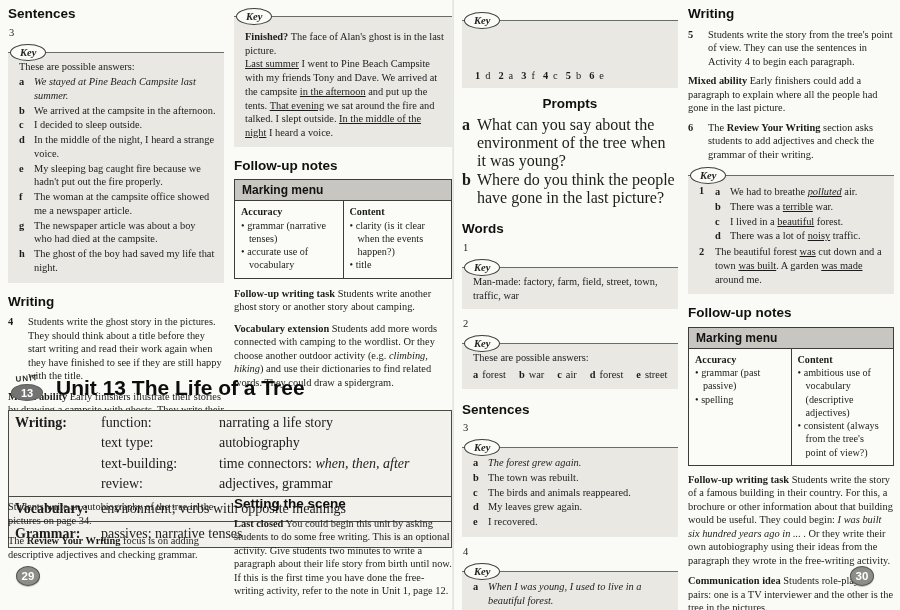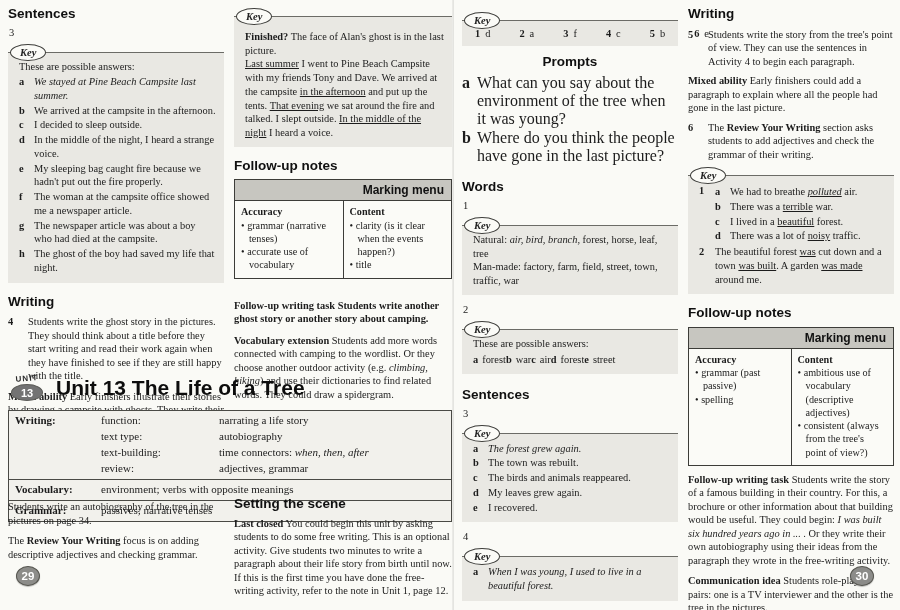--- a/index.html
+++ b/index.html
@@ -30,47 +30,47 @@
             border:1.5px solid #3d3d3a; border-radius:50%; padding:0 9px;
             font:italic 700 10.5px/15px "Liberation Serif", serif; color:#222; }
   .keybox .intro { margin-bottom:2px; }
 
   
   .lrow { display:flex; margin:1px 0; }
   .lrow .l { font-weight:700; width:15px; flex:none; }
   .lrow .t { flex:1; }
 
   
-  .pairs { display:flex; gap:29px; padding:2px 0 1px 2px; }
+  .pairs { display:flex; gap:8px; padding:2px 0 1px 2px;margin-top:42px; }
   .pairs .pr .pn { font-weight:700; margin-right:5px; }
-  .pairs2 { display:flex; flex-wrap:wrap; padding-top:1px; }
+  .pairs2 { display:flex; gap:13px; flex-wrap:wrap; padding-top:1px; }
   .pairs2 .pr .pl { font-weight:700; margin-right:4px; }
 
   
   .unit-head { display:flex; align-items:center; gap:10px; }
   .unit-badge { width:38px; text-align:center; flex:none; }
   .unit-badge .uw { font:700 8px "Liberation Sans",sans-serif; letter-spacing:1px; color:#2a2a2a; display:block; transform:rotate(-4deg); }
   .unit-badge .un { display:inline-block; width:32px; height:17px; background:#737373; border:1px solid #5c5c58;
                     border-radius:50%; color:#fff; font:700 11px/16px "Liberation Sans",sans-serif; }
   .unit-title { font:700 21px "Liberation Sans", sans-serif; color:#0d0d0d; }
 
   
-  .info-table { border:1.8px solid #4a4a45; background:#f2f1ec; margin-top:9px; font-size:11px; line-height:1.45; }
+  .info-table { border:1.8px solid #4a4a45; background:#f2f1ec; margin-top:9px; font-size:14px; line-height:1.45; }
   .it-row { display:flex; border-top:1px solid #4a4a45; padding:2px 6px; }
   .it-row:first-child { border-top:none; }
   .it-lbl { font-weight:700; width:86px; flex:none; }
   .it-kv { flex:1; }
   .kvrow { display:flex; }
   .kvrow .k { width:118px; flex:none; }
   .kvrow .v { flex:1; }
 
   
   .marking { border:1.7px solid #3c3c38; margin:6px 0 4px; background:#fbfbf7; }
   .marking-title { background:#c7c6c0; border-bottom:1.4px solid #3c3c38; padding:3px 7px;
-                   font:700 12px "Liberation Sans", sans-serif; color:#111;text-align:right; }
+                   font:700 12px "Liberation Sans", sans-serif; color:#111; }
   .marking-body { display:flex; }
   .marking-col { flex:1; padding:4px 6px 6px; font-size:10.2px; line-height:1.3; }
   .marking-col + .marking-col { border-left:1.2px solid #3c3c38; }
   .mm-h { font-weight:700; }
   .mm-item { padding-left:8px; text-indent:-8px; }
   .mm-item::before { content:"• "; }
 
   
   .pageoval { position:absolute; width:24px; height:20px; background:#8c8c89; border:1px solid #55554f;
               border-radius:50%; color:#fff; font:700 11.5px/18px "Liberation Sans",sans-serif;
@@ -173,21 +173,21 @@
       <div class="marking-col">
         <div class="mm-h">Content</div>
         <div>
 
         <div class="mm-item">clarity (is it clear when the events happen?)</div>
             <div class="mm-item">title</div>
           </div>
       </div>
     </div>
   </div>
-  <div class="p" style="margin-top:20px;font-weight:bold;"><b>Follow-up writing task</b> Students write another ghost story or another story about camping.</div>
+  <div class="p" style="margin-top:8px;"><b>Follow-up writing task</b> Students write another ghost story or another story about camping.</div>
   <div class="p" style="margin-top:8px;"><b>Vocabulary extension</b> Students add more words connected with camping to the wordlist. Or they choose another outdoor activity (e.g. <i>climbing, hiking</i>) and use their dictionaries to find related words. They could draw a spidergram.</div>
 </div>
 
 <div class="block" style="left:8px; top:374px; width:444px;">
   <div class="unit-head">
     <span class="unit-badge">
       <span class="uw">UNIT</span>
       <span class="un">13</span>
     </span>
     <span class="unit-title">Unit 13  The Life of a Tree</span>
@@ -273,21 +273,20 @@
         <span class="t">Where do you think the people have gone in the last picture?</span>
       </div>
     </div>
 
   <div class="h1" style="margin-top:14px;">Words</div>
   <div class="actnum">1</div>
   <div class="keybox">
     <span class="keytab">Key</span>
     <div>
 
-    <div>Natural: <i>air, bird, branch</i>, forest, horse, leaf, tree</div>
         <div>Man-made: factory, farm, field, street, town, traffic, war</div>
       </div>
   </div>
   <div class="actnum" style="margin-top:9px;">2</div>
   <div class="keybox">
     <span class="keytab">Key</span>
     <div class="intro">These are possible answers:</div>
     <div class="pairs2">
 
         <span class="pr"><span class="pl">a</span><span>forest</span></span>

